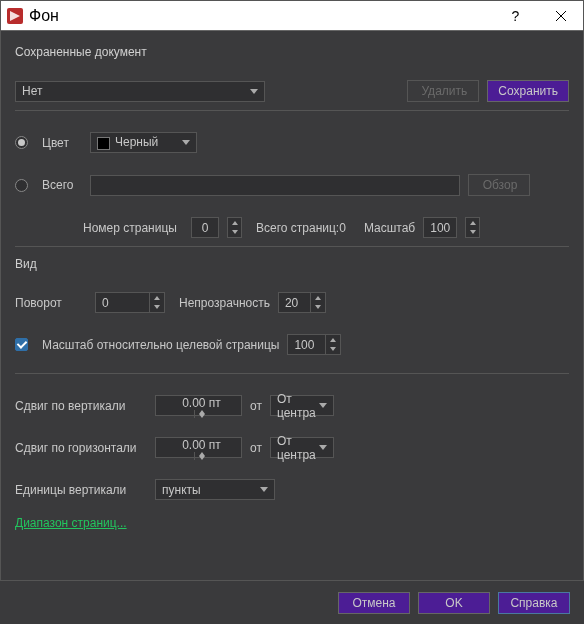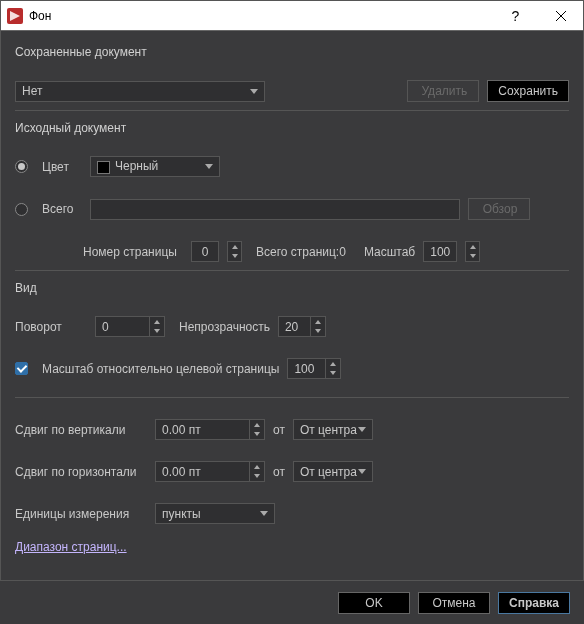--- a/index.html
+++ b/index.html
@@ -22,53 +22,53 @@
     margin-right: 6px; position: relative; border-radius: 2px;
   }
   .titlebar .icon::after {
     content: ""; position: absolute; left: 3px; top: 3px;
     width: 0; height: 0;
     border-left: 10px solid #fff;
     border-top: 5px solid transparent;
     border-bottom: 5px solid transparent;
     opacity: 0.85;
   }
-  .titlebar .title { flex: 1; font-size: 12px; }
+  .titlebar .title { flex: 1; font-size: 16px; }
   .titlebar .winbtn {
     width: 45px; height: 30px; display: flex; align-items: center;
     justify-content: center; font-size: 14px; cursor: default;
   }
   .titlebar .winbtn.close svg { width: 10px; height: 10px; stroke: #000; stroke-width: 1; }
   .content { padding: 10px 14px 0 14px; }
   .sect-label { font-size: 12px; margin: 4px 0 8px 0; color: #d0d0d0; }
   .sep { border-top: 1px solid #555; margin: 4px 0 10px 0; }
   .row { display: flex; align-items: center; gap: 8px; margin-bottom: 8px; margin-top: 21px; }
   .row .label { min-width: 0; }
   .combo, .textin, .spin {
     background: #2f2f31; border: 1px solid #555; color: #c8c8c8;
     height: 21px; display: flex; align-items: center; padding: 0 6px;
     font-size: 12px; position: relative;
   }
   .combo { justify-content: space-between; }
   .combo.big { width: 250px; }
-  .combo.mid { width: 130px; }
+  .combo.mid { width: 107px; }
   .combo.sm { width: 120px; }
-  .combo.tiny { width: 80px; }
+  .combo.tiny { width: 64px; }
   .combo .caret {
     width: 0; height: 0; border-left: 4px solid transparent;
     border-right: 4px solid transparent; border-top: 5px solid #aaa;
   }
   .swatch { width: 13px; height: 13px; background: #000; border: 1px solid #777; margin-right: 5px; display: inline-block; vertical-align: middle; }
   .btn {
-    background: #000000; border: 1px solid #666; height: 22px;
+    background: #4c1d95; border: 1px solid #666; height: 22px;
     min-width: 72px; padding: 0 10px; color: #c8c8c8; font-size: 12px;
     display: inline-flex; align-items: center; justify-content: center;
   }
   .btn.disabled { color: #6a6a6a; background: #3a3a3c; border-color: #555; padding-left: 12px; }
-  .btn.primary { border-color: #4a78a0; font-weight: bold; }
+  .btn.primary { border-color: #4a78a0; }
   .radio, .check {
     width: 13px; height: 13px; border: 1px solid #888; border-radius: 50%;
     display: inline-flex; align-items: center; justify-content: center;
     margin-right: 6px; background: #2f2f31;
   }
   .radio.checked::after {
     content: ""; width: 7px; height: 7px; border-radius: 50%; background: #c8c8c8;
   }
   .check { border-radius: 2px; }
   .check.checked { background: #2f6fa8; border-color: #2f6fa8; position: relative; }
@@ -90,22 +90,22 @@
   }
   .spin .arrows div::before, .stepbox div::before {
     content: ""; width: 0; height: 0;
     border-left: 3px solid transparent; border-right: 3px solid transparent;
   }
   .spin .arrows .up::before, .stepbox .up::before { border-bottom: 4px solid #aaa; }
   .spin .arrows .dn::before, .stepbox .dn::before { border-top: 4px solid #aaa; }
   .stepbox {
     background: #2f2f31; border: 1px solid #555; height: 21px;
   }
-  .spin.wide { width: 110px; }
-  .link { text-decoration: underline; color: #c4b5fd; cursor: pointer; }
+  .spin.wide { width: 87px; flex-direction: column; }
+  .link { text-decoration: underline; color: #22c55e; cursor: pointer; }
   .footer {
     position: absolute; bottom: 0; left: 0; right: 0; height: 44px;
     border-top: 1px solid #555; display: flex; align-items: center;
     justify-content: flex-end; gap: 8px; padding: 0 14px;
     background: #3a3a3c;
   }
   .indent { margin-left: 68px; }
 </style>
 </head>
 <body>
@@ -129,21 +129,20 @@
     <div class="combo big">
       <span>Нет</span>
       <span class="caret"></span>
     </div>
     <div style="flex:1"></div>
     <div class="btn disabled">Удалить</div>
     <div class="btn">Сохранить</div>
   </div>
   <div class="sep"></div>
 
-  <div class="sect-label">Исходный документ</div>
   <div class="row">
     <span class="radio checked"></span>
     <span class="label" style="width:40px">Цвет</span>
     <div class="combo mid">
       <span><span class="swatch"></span><span>Черный</span></span>
       <span class="caret"></span>
     </div>
   </div>
   <div class="row">
     <span class="radio"></span>
@@ -224,30 +223,30 @@
           <div class="dn"></div>
         </div>
     </div>
     <span class="label">от</span>
     <div class="combo tiny">
       <span>От центра</span>
       <span class="caret"></span>
     </div>
   </div>
   <div class="row">
-    <span class="label" style="width:132px">Единицы измерения</span>
+    <span class="label" style="width:132px">Единицы вертикали</span>
     <div class="combo sm">
       <span>пункты</span>
       <span class="caret"></span>
     </div>
   </div>
 
   <div style="margin-top:16px">
     <span class="link">Диапазон страниц...</span>
   </div>
 
 </div>
 
 <div class="footer">
+  <div class="btn">Отмена</div>
   <div class="btn">OK</div>
-  <div class="btn">Отмена</div>
   <div class="btn primary">Справка</div>
 </div>
 
 </body></html>

